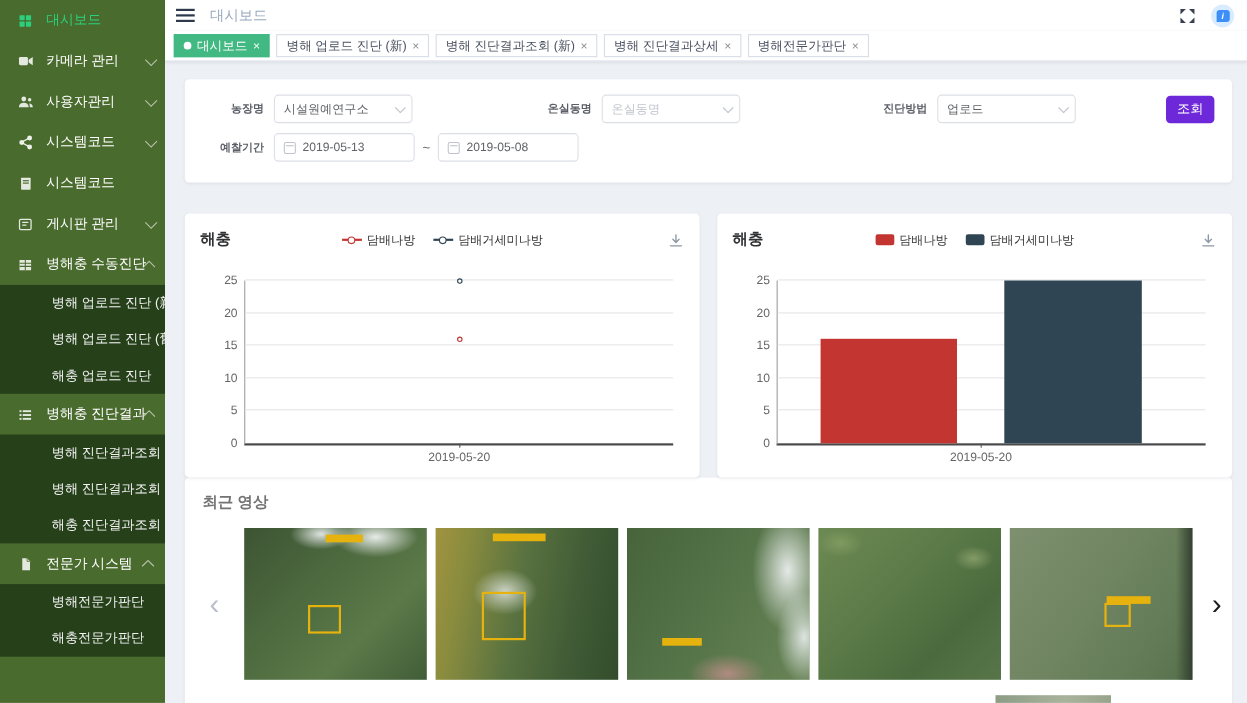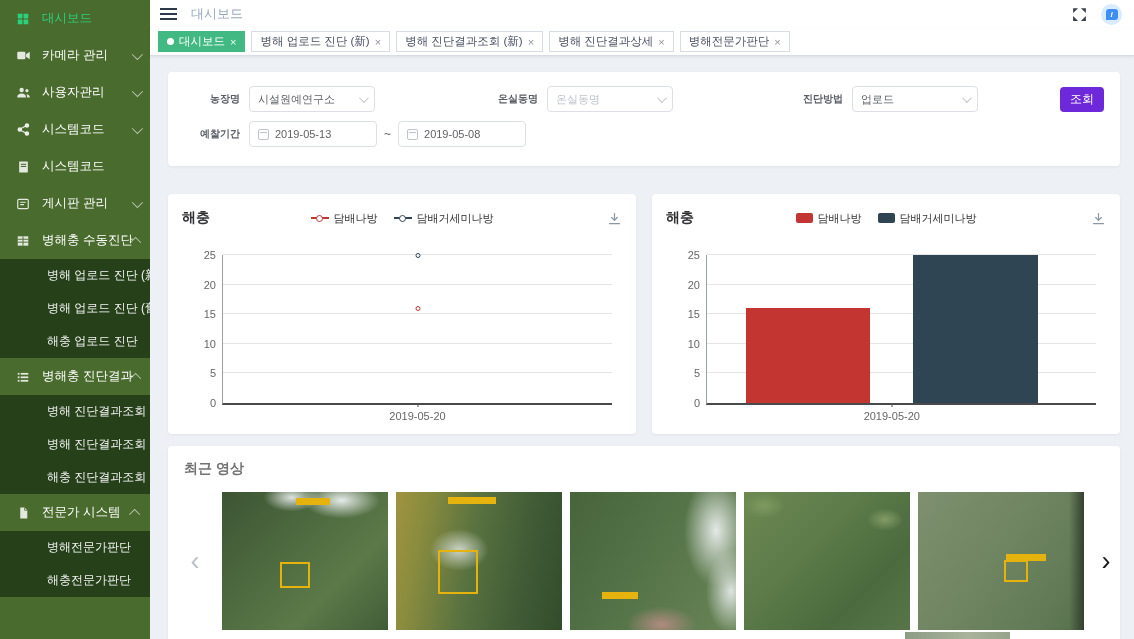--- a/index.html
+++ b/index.html
@@ -52,21 +52,21 @@
   .sel .sel-chev { width:7px; height:7px; border-right:1.5px solid #c0c4cc; border-bottom:1.5px solid #c0c4cc; transform:rotate(45deg) translateY(-2px); }
   .ml-gap1 { margin-left:107px; }
   .ml-gap2 { margin-left:114px; }
   .date-input { width:128px; gap:6px; }
   .cal-icon { width:11px; height:11px; border:1px solid #c0c4cc; border-radius:2px; position:relative; flex:none; }
   .cal-icon::before { content:""; position:absolute; left:1px; right:1px; top:2.5px; height:1px; background:#c0c4cc; }
   .tilde { margin:0 7px; color:#606266; font-size:12px; }
   .btn-primary { margin-left:auto; width:44px; height:25px; background:#6d28d9; border:none; border-radius:4px; color:#fff; font-size:12px; cursor:pointer; }
 
   
-  .charts-row { display:flex; gap:16px; margin-bottom:12px; }
+  .charts-row { display:flex; gap:16px; margin-bottom:0; }
   .chart-card { flex:1; height:240px; padding:13px 14px 0; position:relative; }
   .chart-head { position:relative; display:flex; align-items:center; height:22px; }
   .chart-title { font-size:14px; font-weight:bold; color:#303133; z-index:2; }
   .legend { position:absolute; left:0; right:0; display:flex; justify-content:center; align-items:center; gap:16px; font-size:11px; color:#333; }
   .lg-item { display:inline-flex; align-items:center; gap:5px; cursor:pointer; }
   .mk-rect { width:17px; height:10px; border-radius:2px; display:inline-block; }
   .mk-line { width:18px; height:0; border-top:2px solid currentColor; position:relative; display:inline-block; }
   .mk-line::after { content:""; position:absolute; left:50%; top:-4.5px; margin-left:-3.5px; width:5px; height:5px; border:1.5px solid currentColor; border-radius:50%; background:#fff; }
   .dl-icon { margin-left:auto; z-index:2; cursor:pointer; color:#8c98a4; display:flex; }
 

